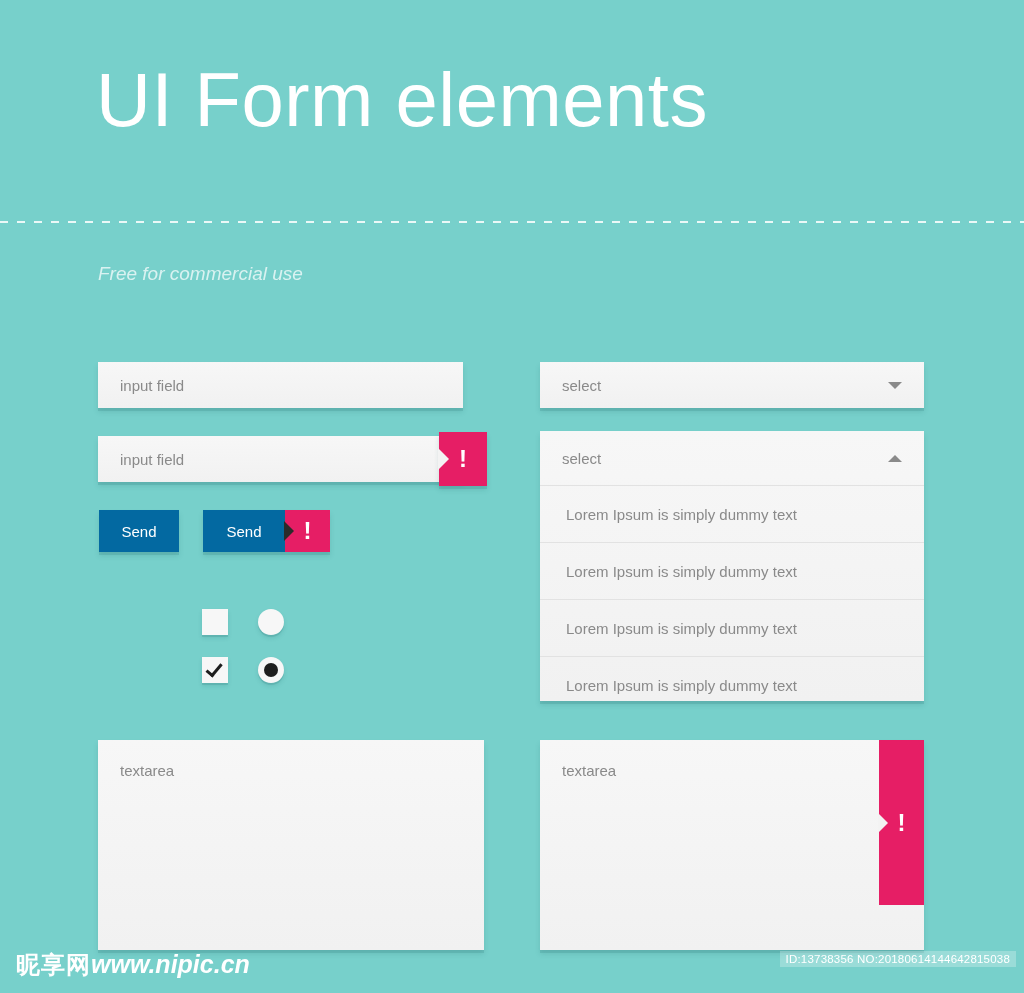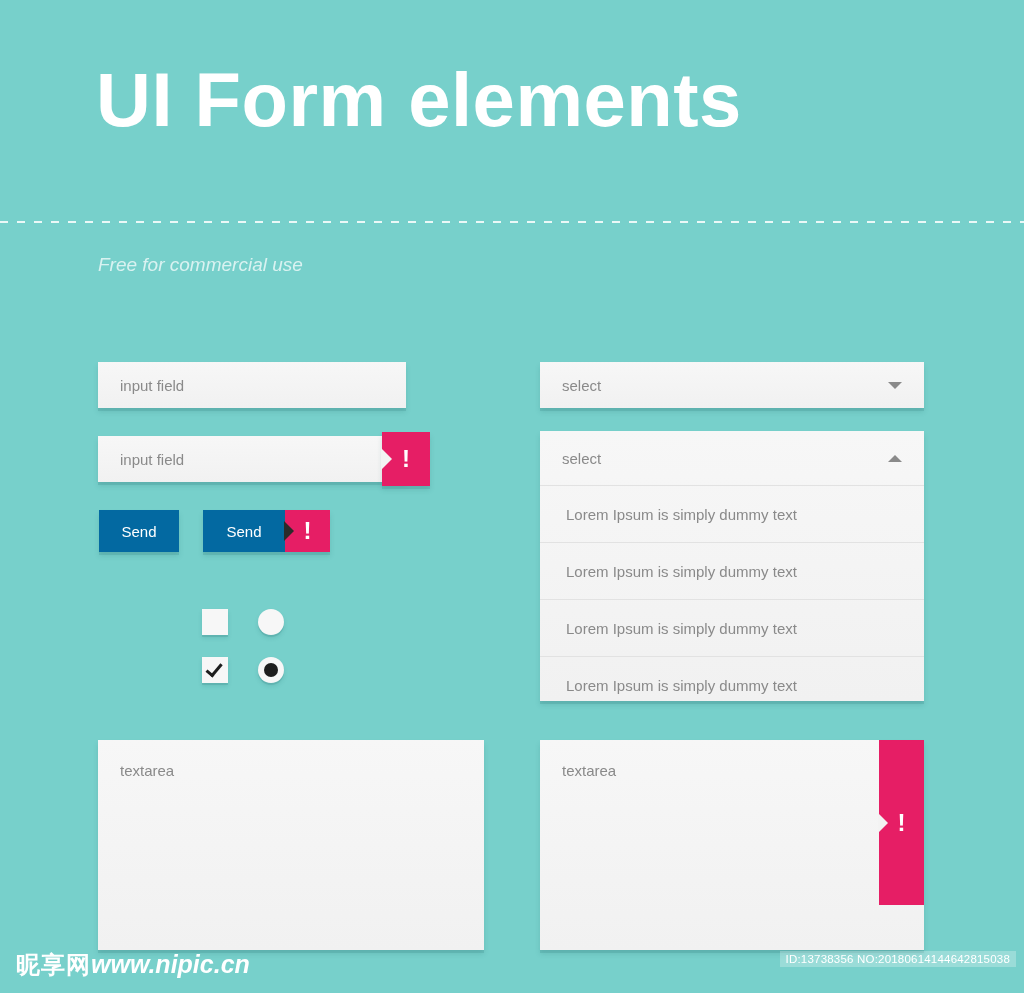--- a/index.html
+++ b/index.html
@@ -15,21 +15,21 @@
     font-family: "Liberation Sans", "DejaVu Sans", sans-serif;
     position: relative;
   }
 
   
   .page-title {
     position: absolute;
     left: 96px;
     top: 62px;
     font-size: 76px;
-    font-weight: 700;
+    font-weight: 400;
     color: #FFFFFF;
     letter-spacing: 0.5px;
     line-height: 1;
     white-space: nowrap;
   }
 
   .divider {
     position: absolute;
     left: 0;
     top: 221px;
@@ -40,21 +40,21 @@
       rgba(255,255,255,0.85) 0px,
       rgba(255,255,255,0.85) 8px,
       rgba(255,255,255,0) 8px,
       rgba(255,255,255,0) 17px
     );
   }
 
   .subtitle {
     position: absolute;
     left: 98px;
-    top: 254px;
+    top: 263px;
     font-size: 19px;
     font-style: italic;
     font-weight: 400;
     color: rgba(255,255,255,0.72);
     white-space: nowrap;
   }
 
   
   .field {
     background: #F3F3F3;
@@ -66,21 +66,21 @@
   .field-text {
     font-size: 15px;
     color: #8A8A8A;
     font-weight: 400;
   }
 
   
   .input-field {
     left: 98px;
     height: 46px;
-    width: 308px;
+    width: 365px;
     display: flex;
     align-items: center;
   }
   .input-field .field-text { padding-left: 22px; }
 
   #input-1 { top: 362px; }
   #input-2 { top: 436px; }
 
   
   .error-badge {

